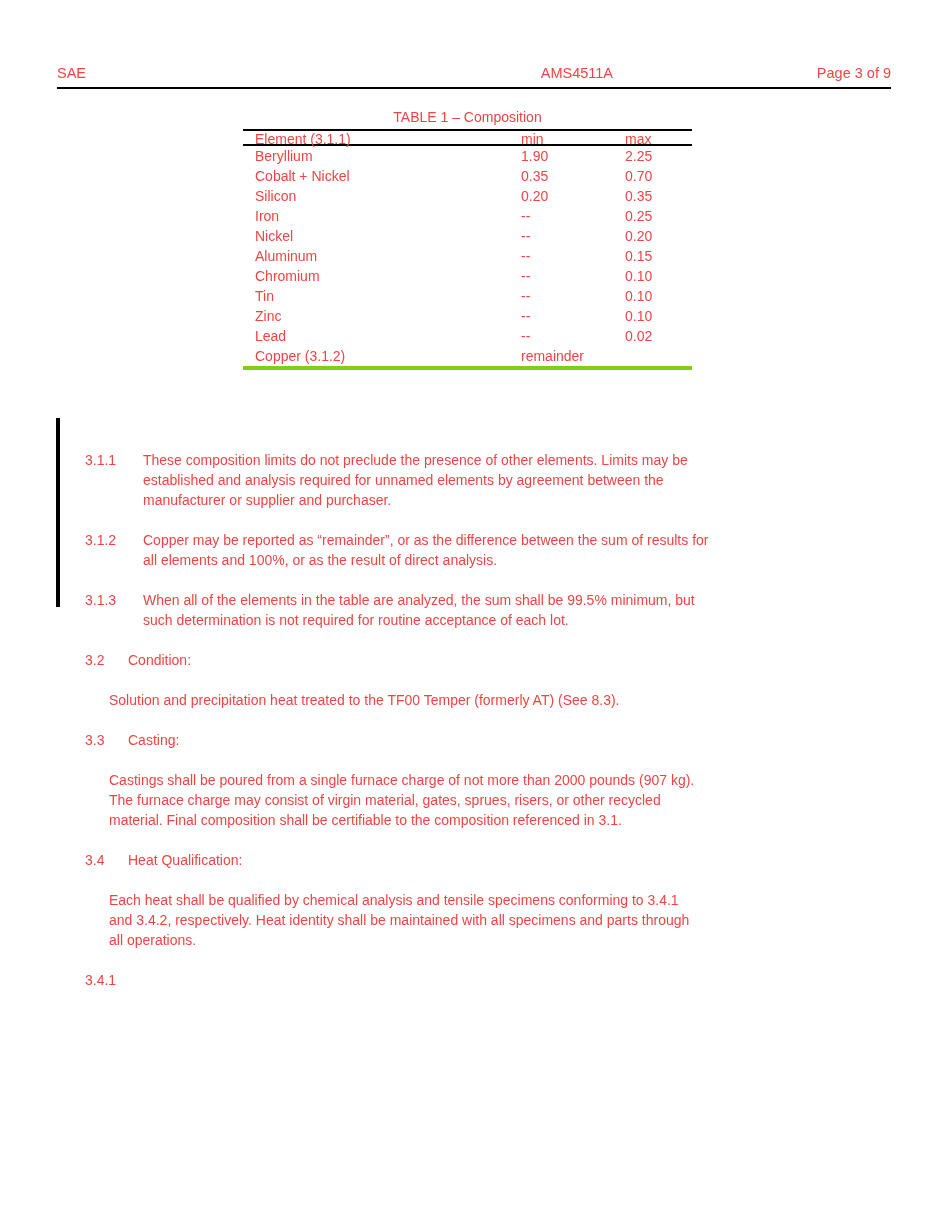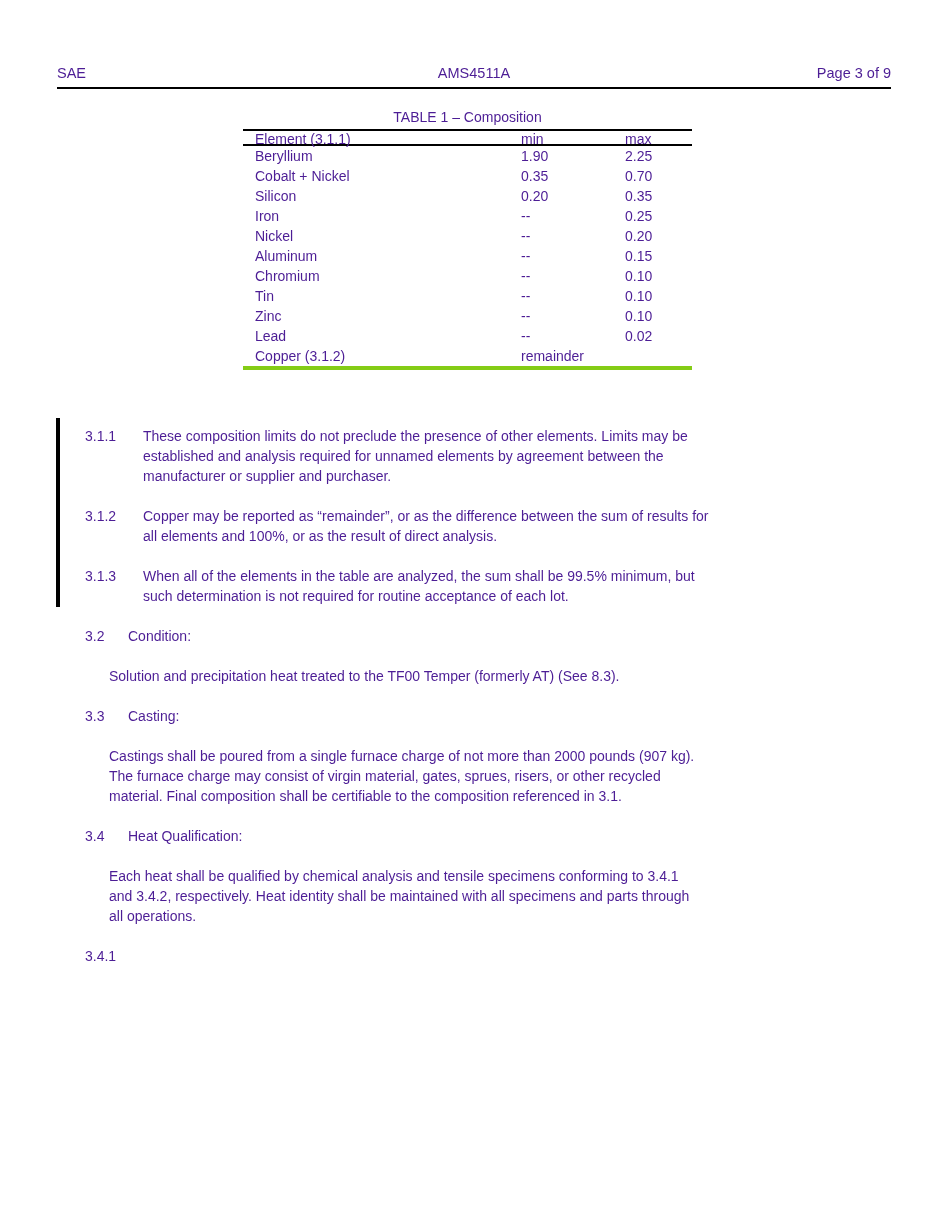--- a/index.html
+++ b/index.html
@@ -1,30 +1,30 @@
 <!DOCTYPE html>
 <html><head>
 <meta charset="utf-8">
 <style>
   * { margin:0; padding:0; box-sizing:border-box; }
   html,body { background:#ffffff; }
   .page {
     position:relative; width:950px; height:1230px; background:#ffffff;
-    color:#4c1d95; font-family:"Liberation Sans", sans-serif;
+    color:#ef4444; font-family:"Liberation Sans", sans-serif;
     font-size:14px; overflow:hidden;
   }
   
   .doc-header {
     position:absolute; left:57px; top:64px; width:834px;
     display:flex; align-items:baseline;
     border-bottom:2px solid #000; padding-bottom:5px;
     font-size:14.5px; line-height:18px;
   }
   .doc-header .h-left  { flex:1; text-align:left; }
-  .doc-header .h-mid   { flex:1; text-align:center; }
+  .doc-header .h-mid   { flex:1; text-align:right; }
   .doc-header .h-right { flex:1; text-align:right; }
 
   
   .table-wrap { position:absolute; left:243px; top:107px; width:449px; }
   .table-title { text-align:center; line-height:20px; margin-bottom:2px; }
   .t-header {
     display:grid; grid-template-columns:278px 104px 67px;
     border-top:2px solid #000; border-bottom:2px solid #000;
     height:17px; align-items:center;
   }
@@ -36,21 +36,21 @@
   .cell { white-space:nowrap; }
   .cell-el { padding-left:12px; }
 
   
   .change-bar {
     position:absolute; left:56px; top:418px; width:4px; height:189px;
     background:#000;
   }
 
   
-  .sections { position:absolute; left:85px; top:426px; width:770px; line-height:20px; }
+  .sections { position:absolute; left:85px; top:450px; width:770px; line-height:20px; }
   .sec-para { display:flex; margin-bottom:20px; }
   .sec-para .num { flex:0 0 58px; }
   .sec-para .body { white-space:pre-line; max-width:712px; }
   .sec-head { display:flex; margin-bottom:20px; }
   .sec-head .num { flex:0 0 43px; }
   .sec-body-ind { margin-left:24px; margin-bottom:20px; white-space:pre-line; max-width:727px; }
 </style>
 </head>
 <body>
 

